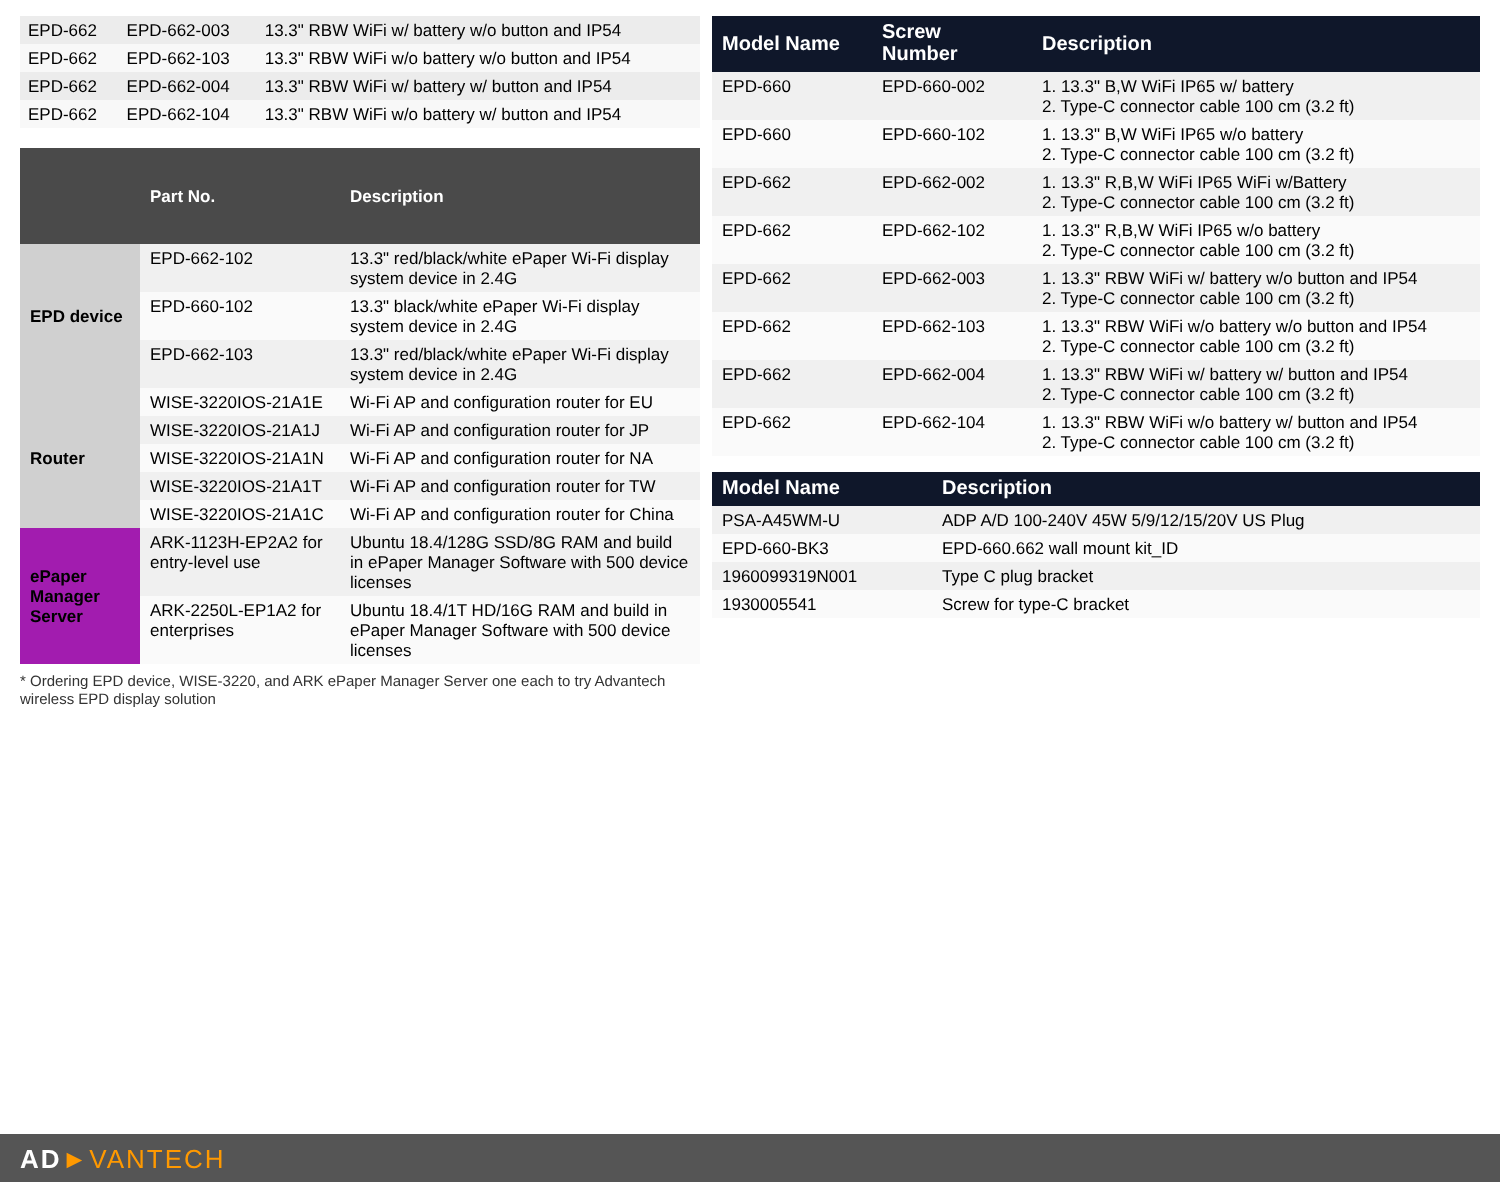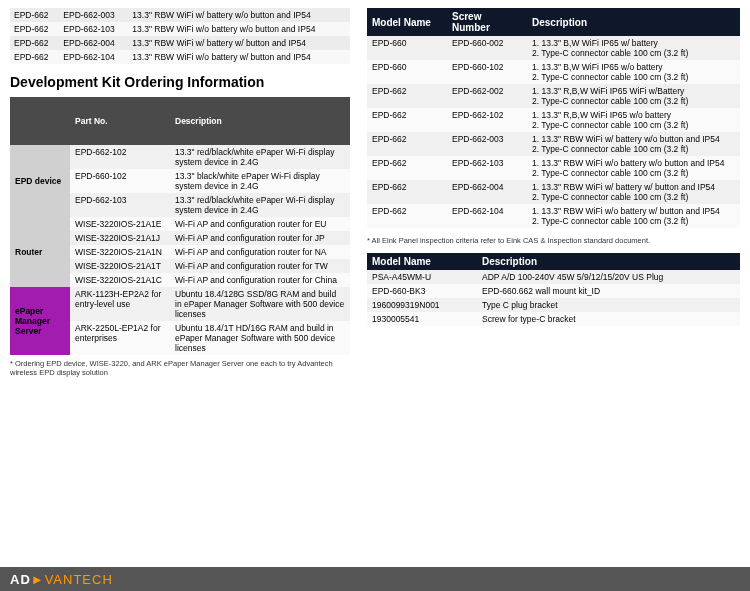--- a/index.html
+++ b/index.html
@@ -16,21 +16,21 @@
     .page-wrapper {
       display: flex;
       flex-direction: column;
       height: 591px;
     }
 
     .main-content {
       display: flex;
       flex: 1;
       padding: 8px 10px;
-      gap: 17px;
+      gap: 6px;
     }
 
     .left-column {
       width: 340px;
       flex-shrink: 0;
     }
 
     .right-column {
       flex: 1;
     }
@@ -182,21 +182,20 @@
               <td>13.3" RBW WiFi w/ battery w/ button and IP54</td>
             </tr>
             <tr>
               <td>EPD-662</td>
               <td>EPD-662-104</td>
               <td>13.3" RBW WiFi w/o battery w/ button and IP54</td>
             </tr>
           </tbody>
       </table>
 
-      <div class="section-heading">Development Kit Ordering Information</div>
 
       <table class="devkit-table">
         <thead>
           <tr>
             <th style="width:60px;"></th>
             <th style="width:100px;">Part No.</th>
             <th>Description</th>
           </tr>
         </thead>
         <tbody id="devkit-tbody">
@@ -296,21 +295,20 @@
               <td>1. 13.3" RBW WiFi w/ battery w/ button and IP54<br>2. Type-C connector cable 100 cm (3.2 ft)</td>
             </tr>
             <tr>
               <td>EPD-662</td>
               <td>EPD-662-104</td>
               <td>1. 13.3" RBW WiFi w/o battery w/ button and IP54<br>2. Type-C connector cable 100 cm (3.2 ft)</td>
             </tr>
           </tbody>
       </table>
 
-      <div class="footnote">* All Eink Panel inspection criteria refer to Eink CAS &amp; Inspection standard document.</div>
 
       <div class="optional-section">
         <table class="data-table">
           <thead>
             <tr>
               <th style="width:110px;">Model Name</th>
               <th>Description</th>
             </tr>
           </thead>
           <tbody id="optional-tbody">

